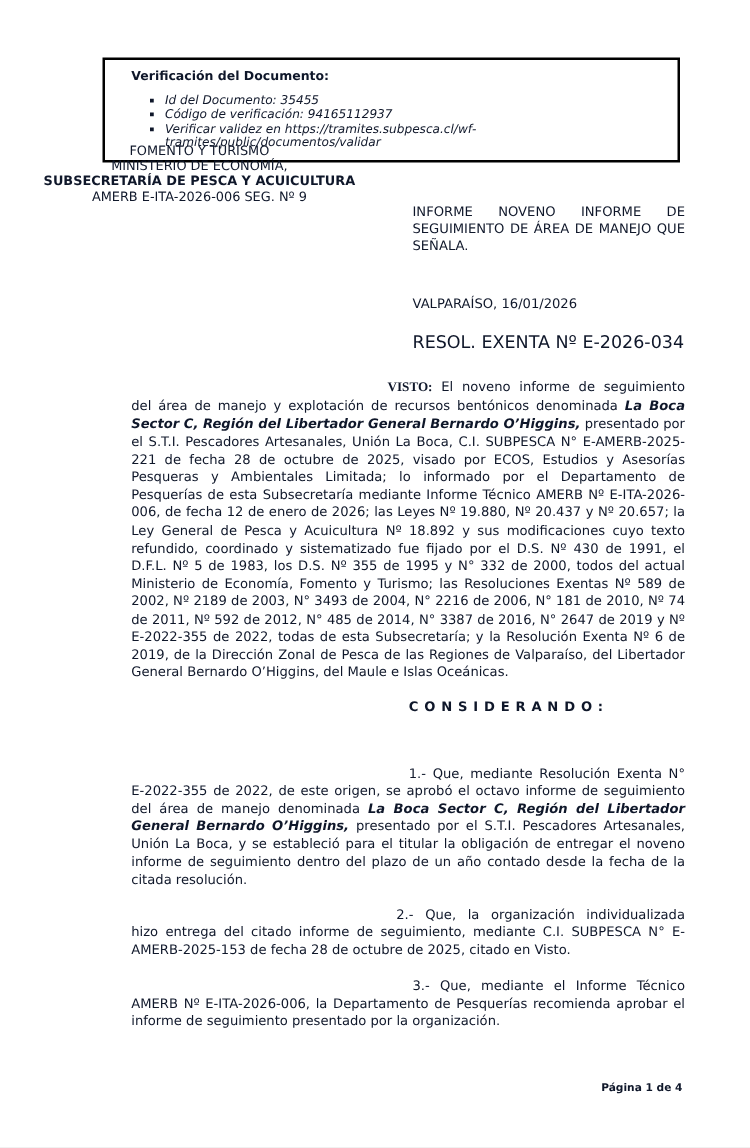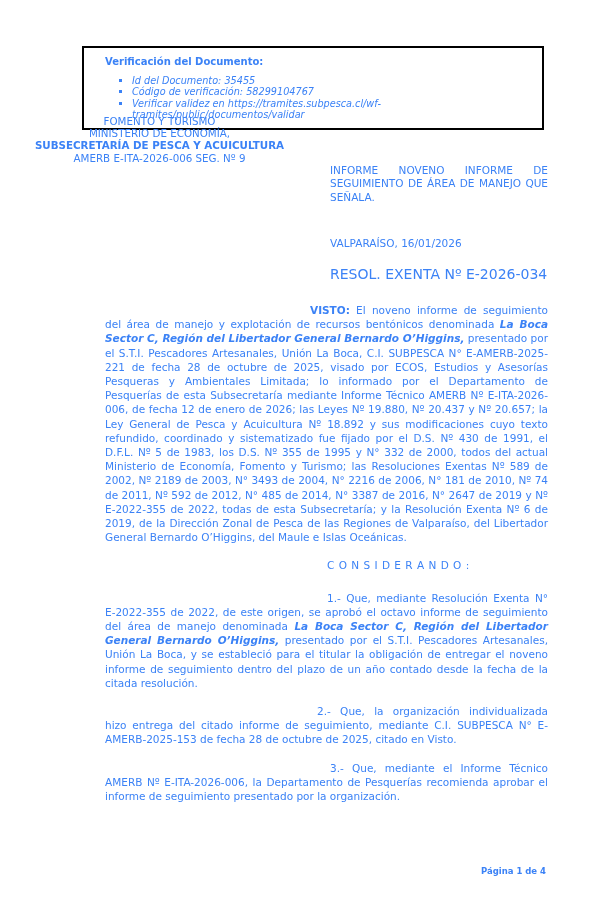--- a/index.html
+++ b/index.html
@@ -2,21 +2,21 @@
 <html><head>
 <meta charset="utf-8">
 <style>
   html, body { margin: 0; padding: 0; background: #e8e8e8; }
   .page {
     position: relative;
     width: 600px;
     height: 918px;
     margin: 0 auto;
     background: #ffffff;
-    color: #3b82f6;
+    color: #0f172a;
     font-family: "DejaVu Sans", sans-serif;
     overflow: hidden;
   }
 
   
   .verify-box {
     position: absolute;
     left: 82px; top: 46px; width: 462px;
     box-sizing: border-box;
     border: 2px solid #000000;
@@ -60,26 +60,26 @@
     left: 105px; top: 303px; width: 443px;
     font-size: 10.5px;
     line-height: 14.2px;
     text-align: justify;
   }
   .para { margin: 0 0 14px 0; }
   .visto-para { text-indent: 205px; }
   .item-1 { text-indent: 222px; }
   .item-2 { text-indent: 212px; }
   .item-3 { text-indent: 225px; }
-  .bold { font-weight: bold; }
+  .bold { font-weight: bold; font-family: Liberation Serif, serif; }
   .area-name { font-weight: bold; font-style: italic; }
   .considerando-heading {
-    font-weight: normal;
+    font-weight: bold;
     letter-spacing: 0.5px;
-    margin: 14px 0 18px 222px;
+    margin: 14px 0 38px 222px;
     text-indent: 0;
   }
 
   
   .page-footer {
     position: absolute;
     top: 866px; right: 54px;
     font-size: 8.5px;
     font-weight: bold;
     margin-left: 48px;
@@ -87,21 +87,21 @@
 </style>
 </head>
 <body>
 
 <div class="page">
 
   <div class="verify-box">
     <div class="verify-title">Verificación del Documento:</div>
     <ul class="verify-list">
       <li>Id del Documento: 35455</li>
-      <li>Código de verificación: 58299104767</li>
+      <li>Código de verificación: 94165112937</li>
       <li>Verificar validez en https://tramites.subpesca.cl/wf-tramites/public/documentos/validar</li>
     </ul>
   </div>
 
   <div class="letterhead">
     <div>FOMENTO Y TURISMO</div>
     <div>MINISTERIO DE ECONOMÍA,</div>
     <div class="letterhead-org">SUBSECRETARÍA DE PESCA Y ACUICULTURA</div>
     <div>AMERB E-ITA-2026-006 SEG. Nº 9</div>
   </div>

